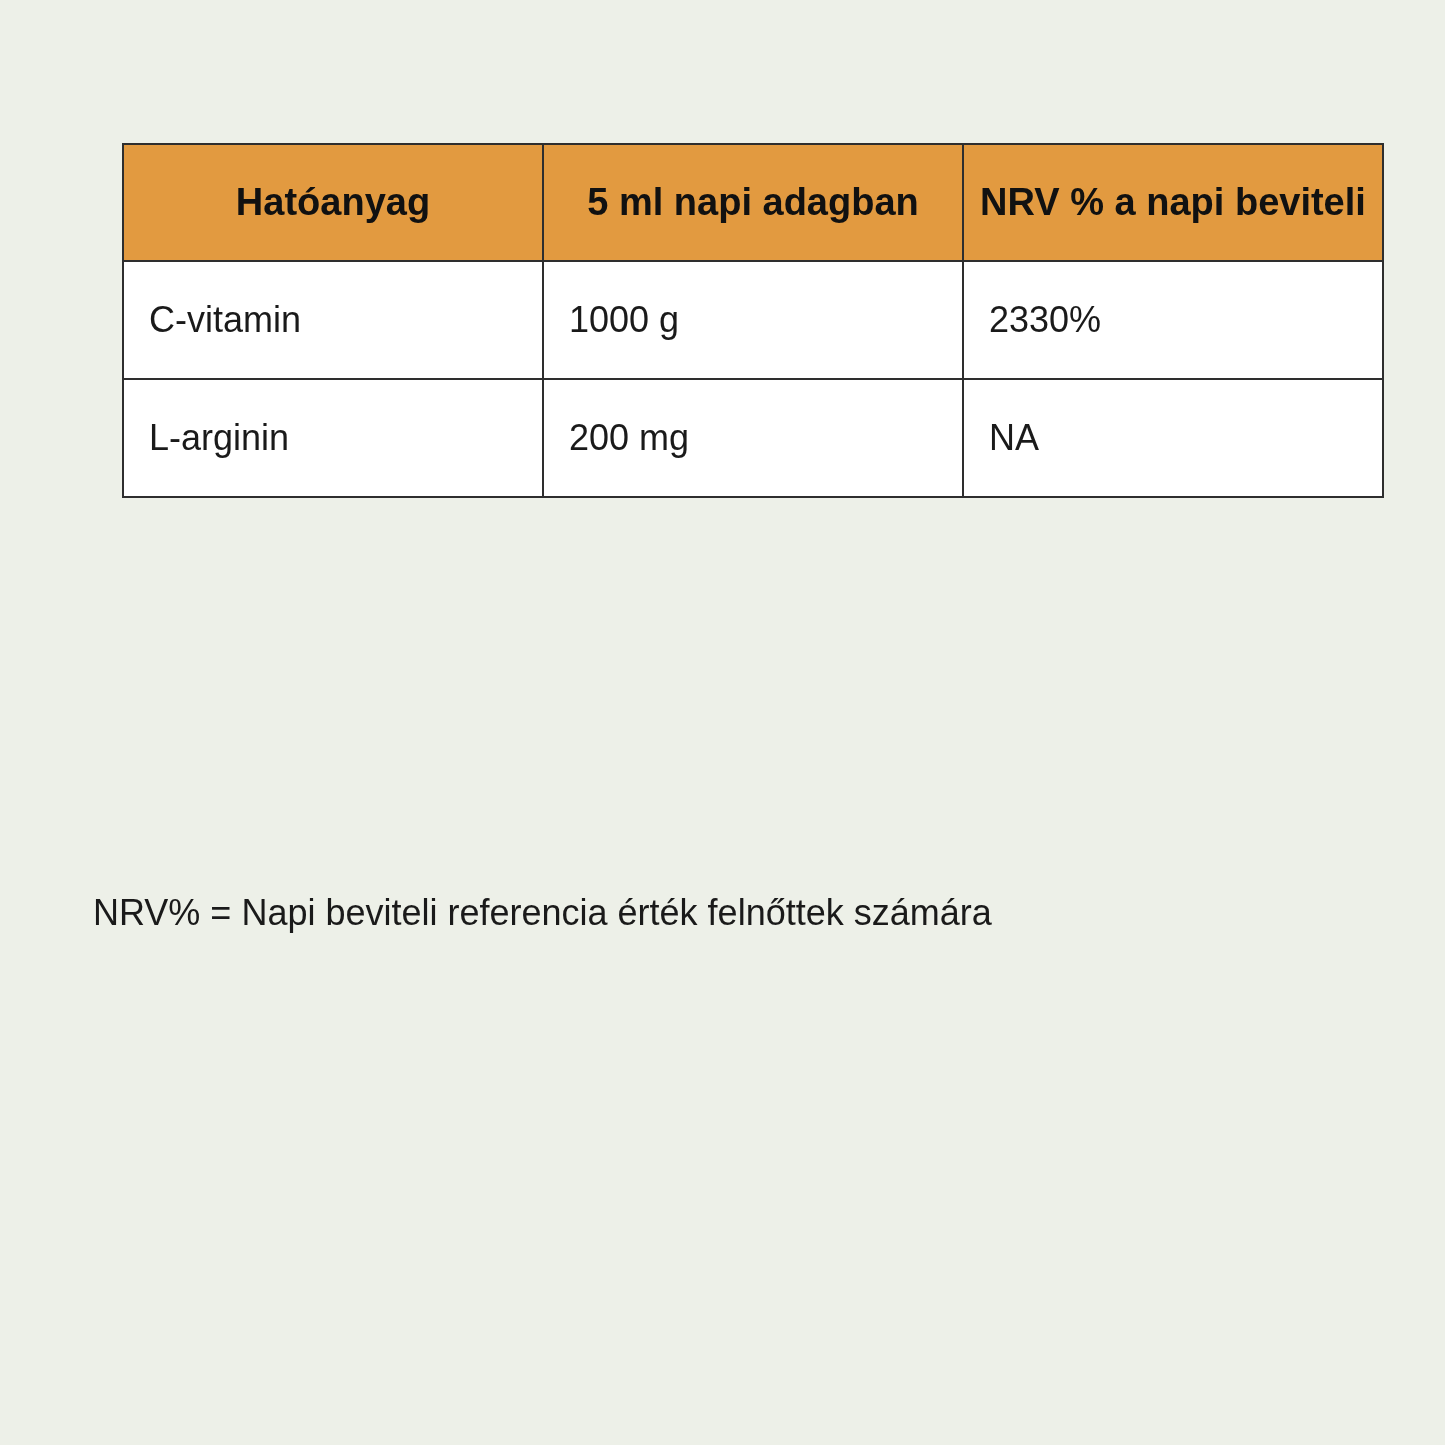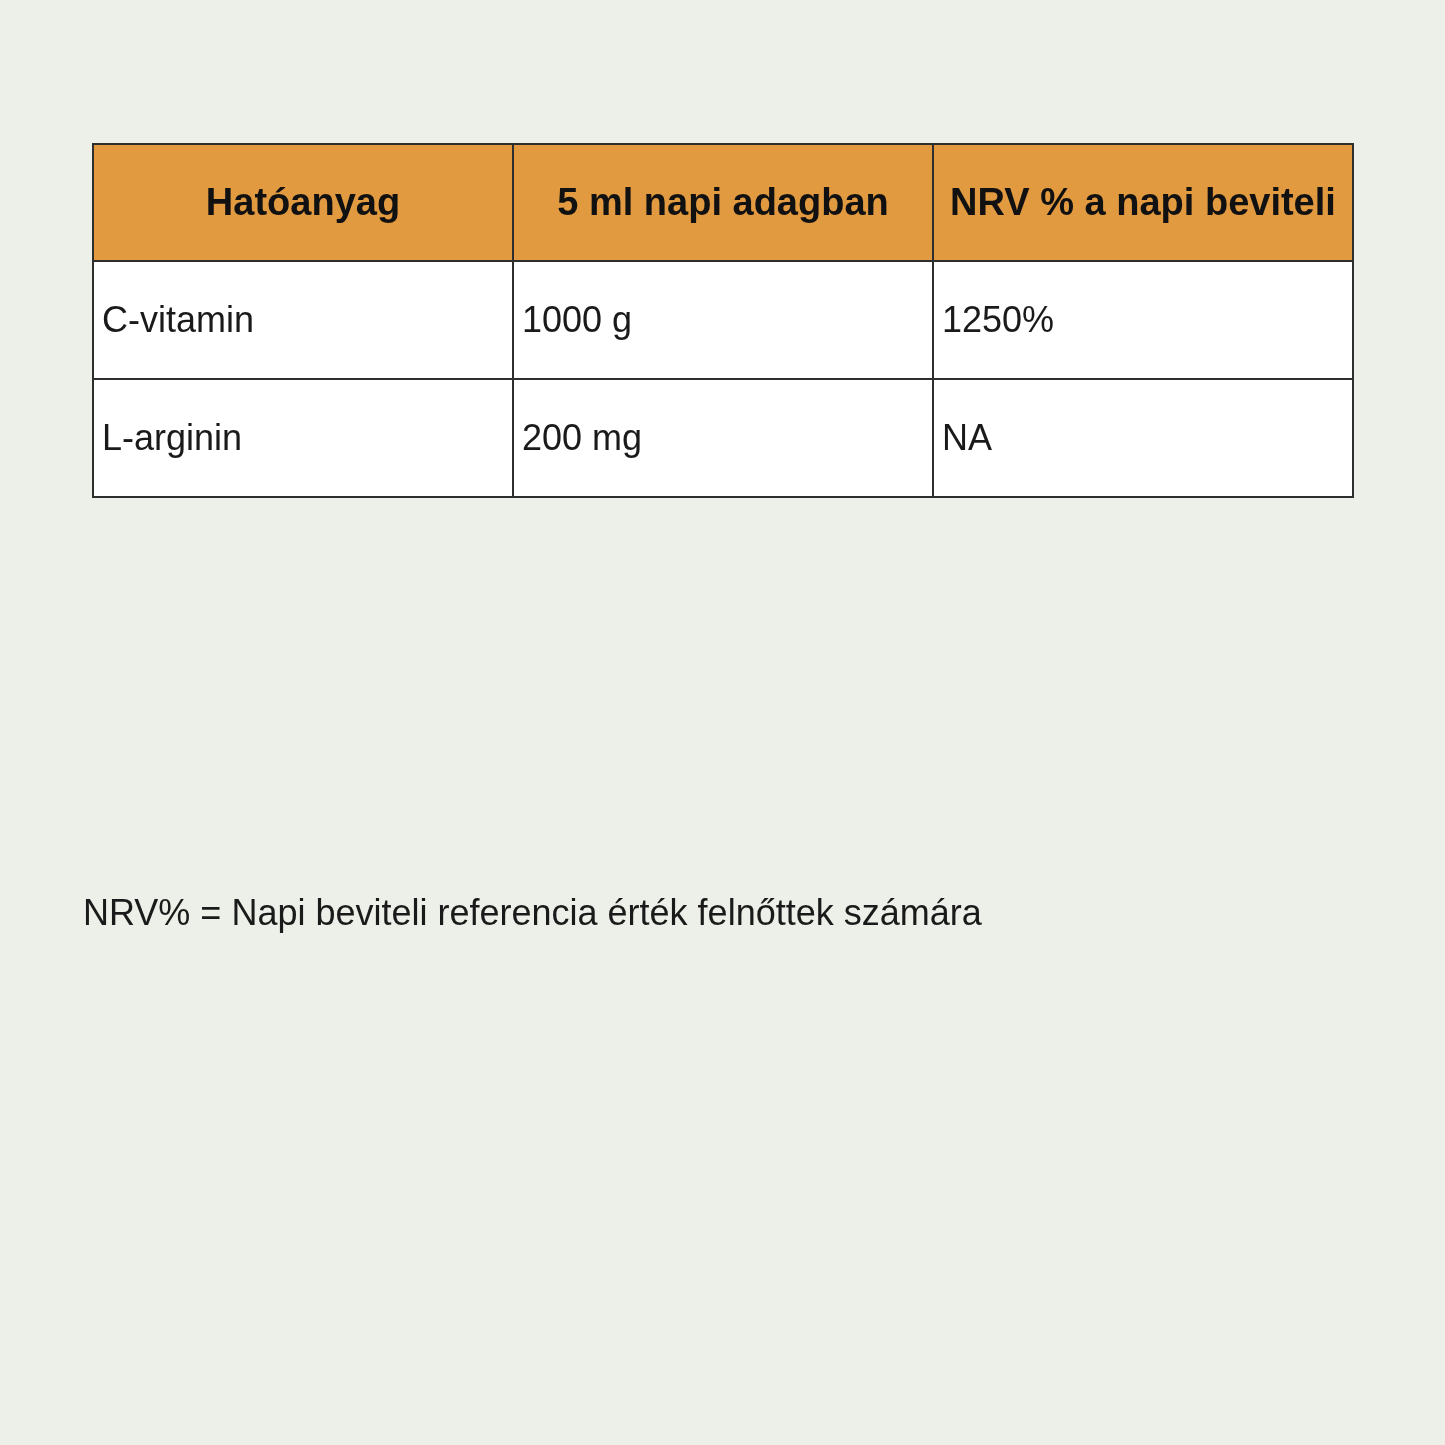--- a/index.html
+++ b/index.html
@@ -17,20 +17,21 @@
   }
   .table-wrap {
     position: absolute;
     left: 92px;
     top: 143px;
   }
   table.nutrition {
     border-collapse: collapse;
     table-layout: fixed;
     width: 1261px;
+    margin-left: 30px;
   }
   table.nutrition col { width: 420px; }
   table.nutrition th,
   table.nutrition td {
     border: 2px solid #2E2E2E;
     box-sizing: border-box;
   }
   table.nutrition thead th {
     background: #E29A40;
     height: 117px;
@@ -41,26 +42,26 @@
     padding: 0 8px;
     color: #111111;
   }
   table.nutrition tbody td {
     background: #FFFFFF;
     height: 118px;
     font-size: 36px;
     font-weight: normal;
     text-align: left;
     vertical-align: middle;
-    padding: 0 8px;
+    padding: 0 25px;
     color: #1A1A1A;
   }
   .footnotes {
     position: absolute;
-    left: 83px;
+    left: 93px;
     top: 888px;
     font-size: 36px;
     line-height: 50px;
     color: #1A1A1A;
   }
   .footnotes p {
     margin: 0;
     padding: 0;
   }
 </style>
@@ -78,21 +79,21 @@
       <tr>
         <th>Hatóanyag</th>
         <th>5 ml napi adagban</th>
         <th>NRV % a napi beviteli</th>
       </tr>
     </thead>
     <tbody>
       <tr>
         <td>C-vitamin</td>
         <td>1000 g</td>
-        <td>1250%</td>
+        <td>2330%</td>
       </tr>
       <tr>
         <td>L-arginin</td>
         <td>200 mg</td>
         <td>NA</td>
       </tr>
     </tbody>
   </table>
 </div>
 

